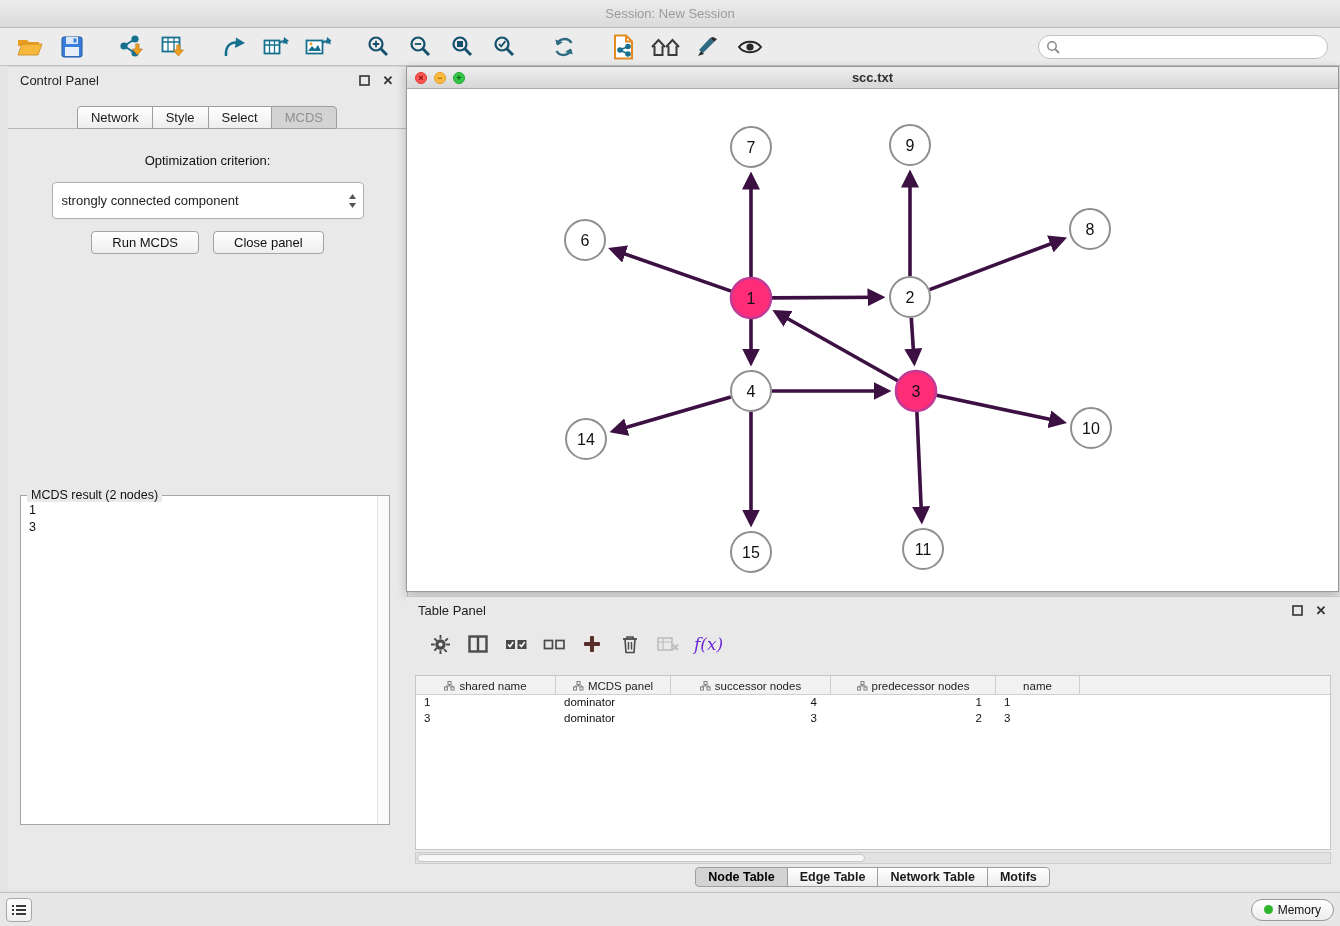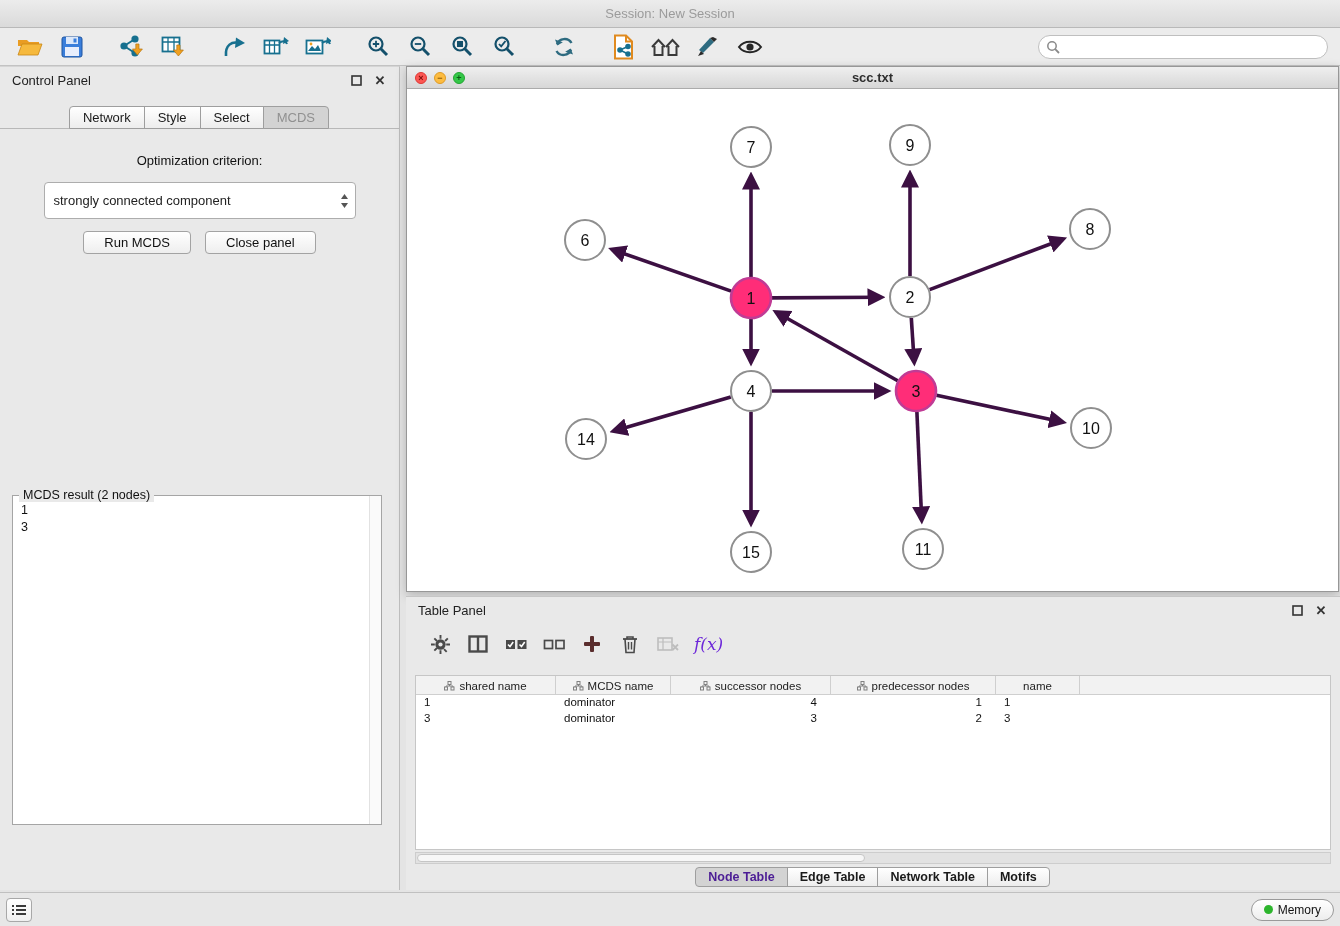--- a/index.html
+++ b/index.html
@@ -26,21 +26,21 @@
   .tb-sep{ width:12px; height:1px; }
   .search-wrap{ margin-left:auto; position:relative; }
   .search-input{
     width:290px; height:24px; border:1px solid #bfbfbf; border-radius:12px;
     background:#fff; padding:0 10px 0 26px; font-size:13px; outline:none;
     font-family:"Liberation Sans",sans-serif;
   }
   .search-glass{ position:absolute; left:8px; top:5px; }
   
   .control-panel{
-    position:absolute; left:0; top:66px; width:400px; bottom:36px;
+    position:absolute; left:8px; top:66px; width:400px; bottom:36px;
     background:#e9e9e9; border-right:1px solid #bdbdbd; border-top:1px solid #d5d5d5;
   }
   .panel-header{ height:26px; display:flex; align-items:center; padding:0 10px 0 12px; font-size:13px; color:#222; }
   .panel-header .spacer{ flex:1; }
   .panel-float, .panel-close{
     width:18px; height:18px; display:flex; align-items:center; justify-content:center;
     color:#333; font-size:13px; font-weight:bold; margin-left:6px; cursor:default;
   }
   .cp-tabs{
     display:flex; justify-content:center; padding-bottom:0; border-bottom:1px solid #b8b8b8;
@@ -124,21 +124,21 @@
     background:#e2e2e2; border:1px solid #cdcdcd;
   }
   .table-hscroll .thumb{ position:absolute; left:1px; top:1px; bottom:1px; width:49%; background:#f7f7f7; border:1px solid #c5c5c5; border-radius:5px; }
   .tp-tabs{ position:absolute; left:0; right:0; bottom:3px; display:flex; justify-content:center; }
   .tp-tab{
     border:1px solid #9e9e9e; background:linear-gradient(#ffffff,#ededed);
     padding:2px 12px; font-size:12.5px; font-weight:bold; margin-left:-1px; color:#1a1a1a; cursor:default;
   }
   .tp-tab:first-child{ border-radius:4px 0 0 4px; }
   .tp-tab:last-child{ border-radius:0 4px 4px 0; }
-  .tp-tab.active{ background:#d3d3d3; color:#4c1d95;text-align:center; }
+  .tp-tab.active{ background:#d3d3d3; color:#000000;text-align:center; }
   
   .status-bar{
     position:absolute; left:0; right:0; bottom:0; height:34px; background:#e7e7e7;
     border-top:1px solid #c0c0c0; display:flex; align-items:center; padding:0 6px;
   }
   .menu-btn{
     width:26px; height:24px; background:linear-gradient(#ffffff,#efefef);
     border:1px solid #a8a8a8; border-radius:4px; display:flex; align-items:center; justify-content:center;
   }
   .memory-btn{
@@ -496,21 +496,21 @@
       </div>
       <div class="th c1">
         <span class="th-icon">
             <svg width="11" height="10" viewBox="0 0 11 10">
               <rect x="4" y="0.5" width="3" height="3" fill="none" stroke="#808080"></rect>
               <rect x="0.5" y="6" width="3" height="3" fill="none" stroke="#808080"></rect>
               <rect x="7" y="6" width="3" height="3" fill="none" stroke="#808080"></rect>
               <path d="M5.5 3.5 V5 M2 6 V5 h7 v1" fill="none" stroke="#808080"></path>
             </svg>
           </span>
-        <span>MCDS name</span>
+        <span>MCDS panel</span>
       </div>
       <div class="th c2">
         <span class="th-icon">
             <svg width="11" height="10" viewBox="0 0 11 10">
               <rect x="4" y="0.5" width="3" height="3" fill="none" stroke="#808080"></rect>
               <rect x="0.5" y="6" width="3" height="3" fill="none" stroke="#808080"></rect>
               <rect x="7" y="6" width="3" height="3" fill="none" stroke="#808080"></rect>
               <path d="M5.5 3.5 V5 M2 6 V5 h7 v1" fill="none" stroke="#808080"></path>
             </svg>
           </span>

